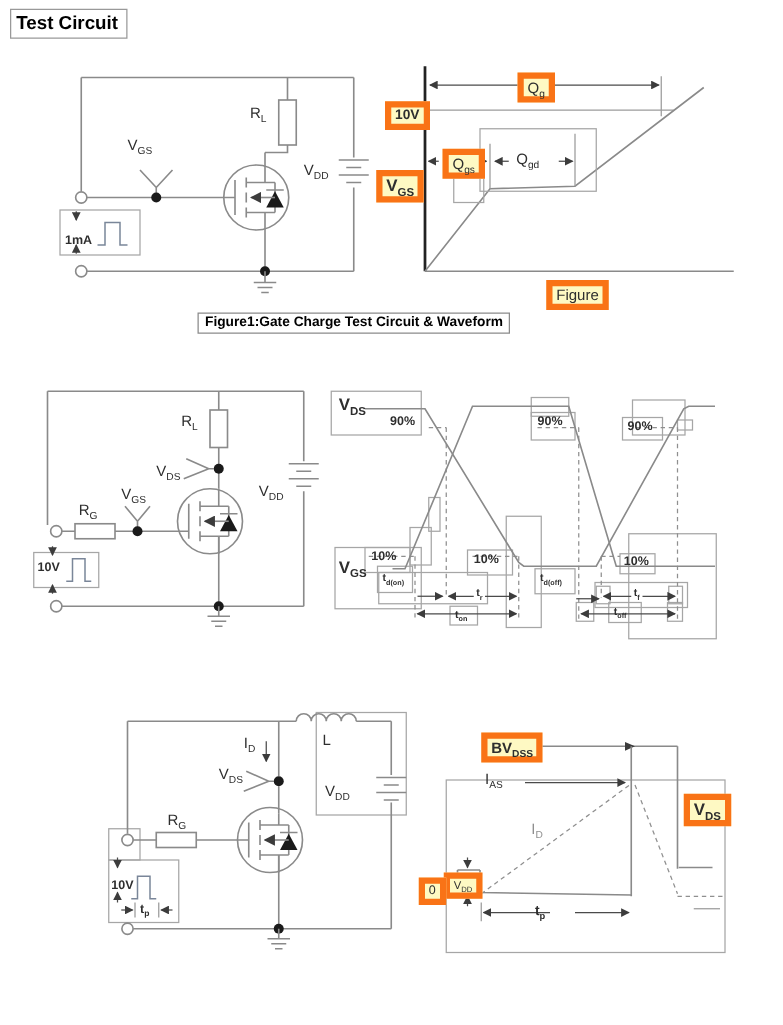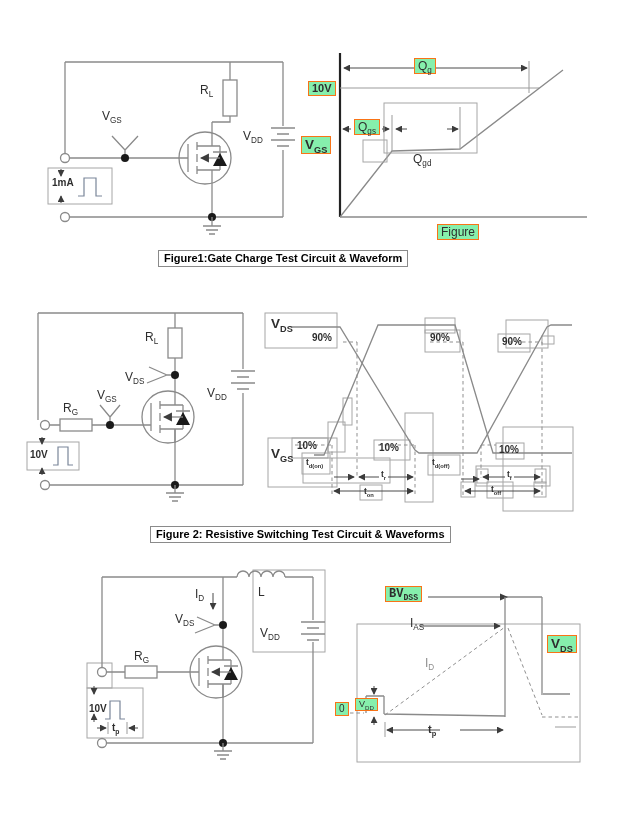--- a/index.html
+++ b/index.html
@@ -7,38 +7,39 @@
         font-family:"Liberation Sans",sans-serif;}
   .fig{position:absolute;}
   .fig svg{position:absolute;left:0;top:0;}
   .lbl{position:absolute;font:12px "Liberation Sans",sans-serif;color:#2e2e2e;
        white-space:nowrap;line-height:1;}
   .lbl sub{font-size:68%;line-height:0;}
   .b{font-weight:bold;}
   .xs{font-size:8.5px;} .sm{font-size:10px;} .md{font-size:11px;}
   .lg{font-size:13.5px;} .gray{color:#8f8f8f;}
   .wbg{background:#fff;padding:0 2px;}
-  .boxed{border:1px solid #f97316;padding:1px 3px;background:#86efac;}
+  .boxed{border:5px solid #f97316;padding:1px 3px;background:#fef9c3;}
   .title-box{position:absolute;left:8px;top:7px;font:bold 15px "Liberation Sans",sans-serif;
        color:#000;border:1px solid #999;padding:2px 7px 3px 4px;background:#fff;}
   .caption{position:absolute;font:bold 11px "Liberation Sans",sans-serif;color:#000;
        border:1px solid #8a8a8a;padding:1px 5px 2px 5px;background:#fff;white-space:nowrap;}
   svg{overflow:visible;}
   .wire{stroke:#8a8a8a;stroke-width:1.3;fill:none;}
   .thin{stroke:#9b9b9b;stroke-width:1;fill:none;}
   .abox{stroke:#a6a6a6;stroke-width:1;fill:none;}
   .dash{stroke:#8f8f8f;stroke-width:1;fill:none;stroke-dasharray:3.5,3;}
   .arr{stroke:#4a4a4a;stroke-width:1;fill:none;}
   .pulse{stroke:#7a8699;stroke-width:1.2;fill:none;}
 </style>
 </head>
 <body>
 
 <div class="page">
 
+  <div class="title-box">Test Circuit</div>
 
   <div class="fig" style="left:40px;top:50px;width:255px;height:200px;">
     <svg width="255" height="200">
       <defs>
         <marker id="c1e" orient="auto" markerWidth="7" markerHeight="7" refX="7" refY="4" viewBox="0 0 8 8">
             <path d="M0,0L8,4L0,8z" fill="#3c3c3c"></path>
           </marker>
         <marker id="c1s" orient="auto-start-reverse" markerWidth="7" markerHeight="7" refX="7" refY="4" viewBox="0 0 8 8">
             <path d="M0,0L8,4L0,8z" fill="#3c3c3c"></path>
           </marker>
@@ -79,21 +80,21 @@
         <circle class="wire" cx="25" cy="167" r="4.5" fill="#fff"></circle>
       </g>
       <g>
         <circle cx="172" cy="167" r="4" fill="#1a1a1a"></circle>
         <path class="wire" d="M172,167 V176 M163,176 H181 M166,180 H178 M169,184 H175"></path>
       </g>
     </svg>
     <span class="lbl" style="left:160px;top:34px;">R<sub>L</sub></span>
     <span class="lbl" style="left:62px;top:60px;">V<sub>GS</sub></span>
     <span class="lbl" style="left:203px;top:80px;">V<sub>DD</sub></span>
-    <span class="lbl sm b" style="left:12px;top:128px;">1mA</span>
+    <span class="lbl sm b" style="left:12px;top:138px;">1mA</span>
   </div>
 
   <div class="fig" style="left:295px;top:45px;width:331px;height:212px;">
     <svg width="331" height="212">
       <defs>
         <marker id="w1e" orient="auto" markerWidth="7" markerHeight="7" refX="7" refY="4" viewBox="0 0 8 8">
             <path d="M0,0L8,4L0,8z" fill="#3c3c3c"></path>
           </marker>
         <marker id="w1s" orient="auto-start-reverse" markerWidth="7" markerHeight="7" refX="7" refY="4" viewBox="0 0 8 8">
             <path d="M0,0L8,4L0,8z" fill="#3c3c3c"></path>
@@ -119,21 +120,21 @@
         <line class="arr" x1="112" y1="84" x2="101" y2="84" marker-end="url(#w1e)"></line>
         <line class="arr" x1="152" y1="84" x2="163" y2="84" marker-end="url(#w1e)"></line>
         <path class="thin" d="M165,62 V104"></path>
         <rect class="abox" x="68" y="95" width="24" height="22"></rect>
       </g>
     </svg>
     <span class="lbl md b boxed" style="left:13px;top:36px;">10V</span>
     <span class="lbl lg b boxed" style="left:6px;top:91px;">V<sub>GS</sub></span>
     <span class="lbl boxed" style="left:119px;top:13px;">Q<sub>g</sub></span>
     <span class="lbl boxed" style="left:59px;top:74px;">Q<sub>gs</sub></span>
-    <span class="lbl" style="left:118px;top:76px;margin-top:32px;">Q<sub>gd</sub></span>
+    <span class="lbl" style="left:118px;top:76px;">Q<sub>gd</sub></span>
     <span class="lbl boxed" style="left:142px;top:179px;">Figure</span>
   </div>
 
   <div class="caption" style="left:158px;top:250px;text-align:right;">Figure1:Gate Charge Test Circuit &amp; Waveform</div>
 
   <div class="fig" style="left:15px;top:295px;width:252px;height:230px;">
     <svg width="252" height="230">
       <defs>
         <marker id="c2e" orient="auto" markerWidth="7" markerHeight="7" refX="7" refY="4" viewBox="0 0 8 8">
             <path d="M0,0L8,4L0,8z" fill="#3c3c3c"></path>
@@ -255,21 +256,20 @@
     <span class="lbl sm b" style="left:117px;top:143px;">10%</span>
     <span class="lbl sm b" style="left:237px;top:145px;">10%</span>
     <span class="lbl xs b" style="left:44px;top:158px;">t<sub>d(on)</sub></span>
     <span class="lbl xs b wbg" style="left:117px;top:170px;">t<sub>r</sub></span>
     <span class="lbl xs b" style="left:102px;top:187px;">t<sub>on</sub></span>
     <span class="lbl xs b" style="left:170px;top:158px;">t<sub>d(off)</sub></span>
     <span class="lbl xs b wbg" style="left:243px;top:170px;">t<sub>f</sub></span>
     <span class="lbl xs b" style="left:229px;top:185px;">t<sub>off</sub></span>
   </div>
 
-  <div class="caption" style="left:150px;top:526px;">Figure 2: Resistive Switching Test Circuit &amp; Waveforms</div>
 
   <div class="fig" style="left:80px;top:555px;width:250px;height:218px;">
     <svg width="250" height="218">
       <defs>
         <marker id="c3e" orient="auto" markerWidth="7" markerHeight="7" refX="7" refY="4" viewBox="0 0 8 8">
             <path d="M0,0L8,4L0,8z" fill="#3c3c3c"></path>
           </marker>
       </defs>
       <rect class="abox" x="173" y="15" width="72" height="82"></rect>
       <rect class="abox" x="7" y="108" width="25" height="25"></rect>
@@ -358,22 +358,22 @@
         <line class="arr" x1="44" y1="111" x2="44" y2="119" marker-end="url(#w3e)"></line>
         <line class="arr" x1="44" y1="150" x2="44" y2="142" marker-end="url(#w3e)"></line>
       </g>
       <g>
         <path class="thin" d="M55,147 V162"></path>
         <line class="arr" x1="110" y1="155" x2="57" y2="155" marker-end="url(#w3e)"></line>
         <line class="arr" x1="130" y1="155" x2="173" y2="155" marker-end="url(#w3e)"></line>
         <path class="thin" d="M225,152 H246"></path>
       </g>
     </svg>
-    <span class="lbl b boxed" style="left:55px;top:11px;font-family:Liberation Mono, monospace;">BV<sub>DSS</sub></span>
-    <span class="lbl" style="left:80px;top:42px;">I<sub>AS</sub></span>
+    <span class="lbl b boxed" style="left:55px;top:11px;">BV<sub>DSS</sub></span>
+    <span class="lbl" style="left:58px;top:42px;">I<sub>AS</sub></span>
     <span class="lbl gray" style="left:95px;top:82px;">I<sub>D</sub></span>
     <span class="lbl lg b boxed" style="left:217px;top:60px;">V<sub>DS</sub></span>
     <span class="lbl boxed" style="left:25px;top:123px;font-size:9px;">V<sub>DD</sub></span>
     <span class="lbl sm boxed" style="left:5px;top:127px;">0</span>
     <span class="lbl md b" style="left:98px;top:149px;">t<sub>p</sub></span>
   </div>
 
 
 </div>
 

